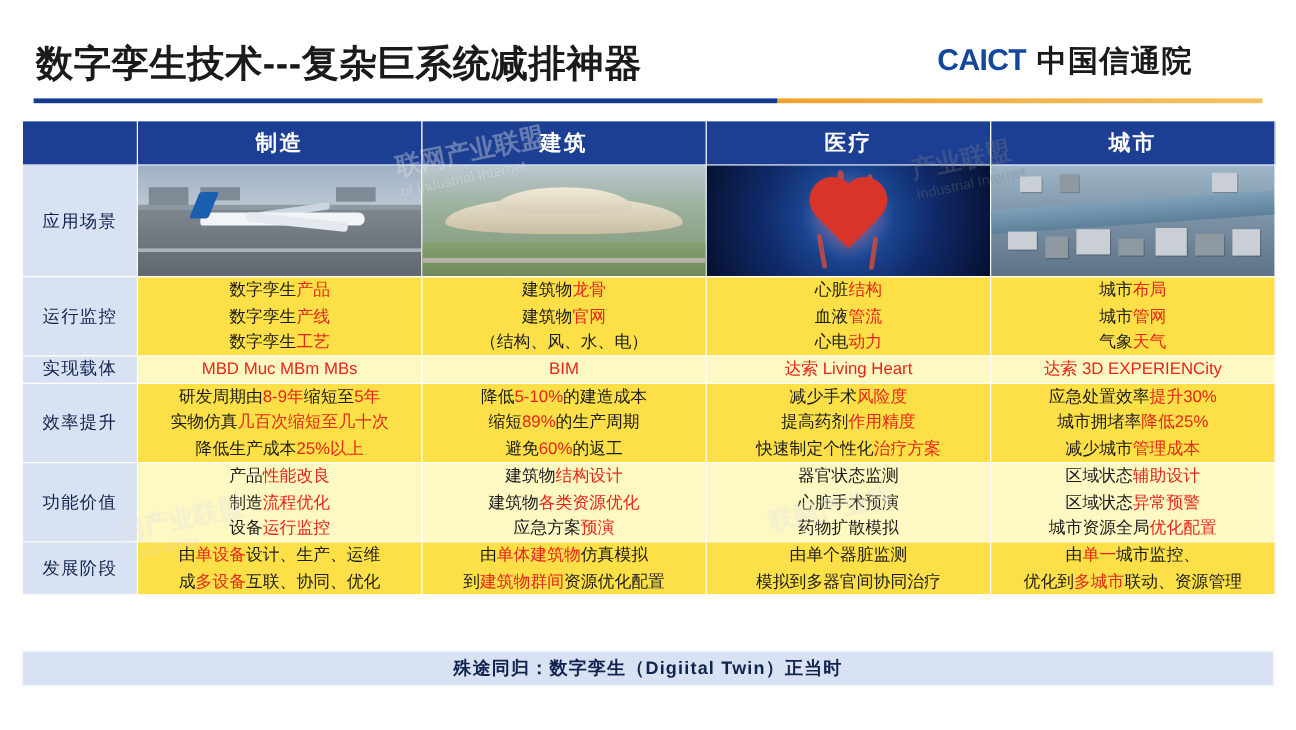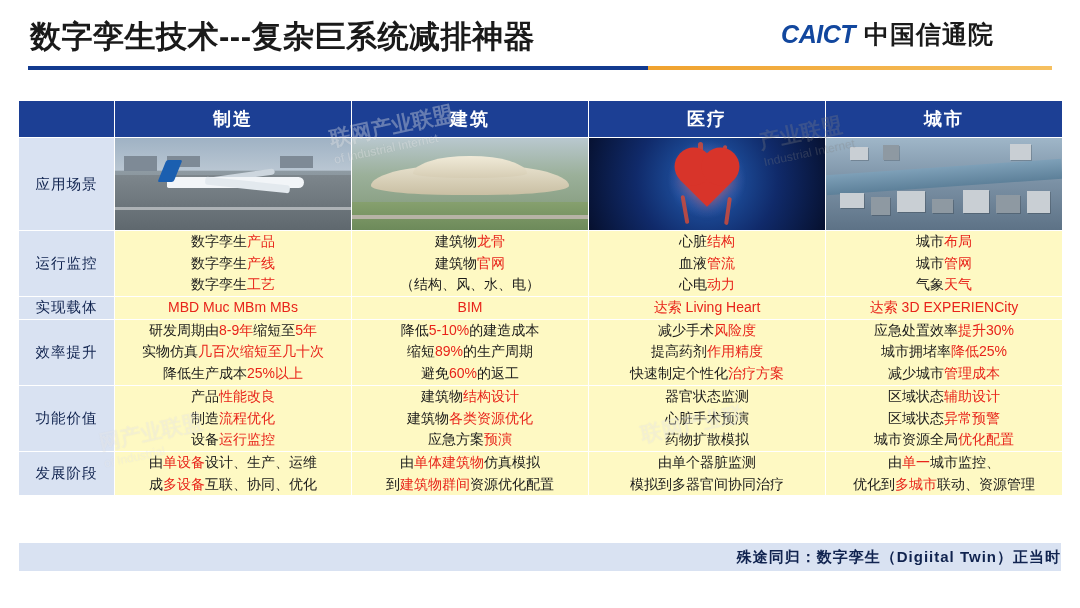--- a/index.html
+++ b/index.html
@@ -11,21 +11,21 @@
     height: 608px;
     background: #ffffff;
     font-family: "Liberation Sans", sans-serif;
     overflow: hidden;
     position: relative;
   }
 
   
   .header {
     position: absolute;
-    top: 0; left: 0;
+    top: 16px; left: 0;
     width: 1020px;
     height: 78px;
   }
   .title {
     position: absolute;
     left: 30px;
     top: 16px;
     font-size: 31px;
     font-weight: bold;
     color: #1a1a1a;
@@ -36,21 +36,20 @@
     position: absolute;
     right: 26px;
     top: 18px;
     display: flex;
     align-items: center;
     gap: 9px;
   }
   .logo-mark {
     font-size: 25px;
     font-weight: bold;
-    font-style: italic;
     color: #12479e;
     letter-spacing: -0.5px;
   }
   .logo-text {
     font-size: 25px;
     font-weight: bold;
     color: #1a1a1a;
     letter-spacing: 1px;
   }
   .rule-wrap {
@@ -122,21 +121,21 @@
   thead th.corner { background: #1c3f94; }
 
   .rowlabel {
     background: #d9e2f2;
     color: #10234f;
     font-weight: normal;
     font-size: 14.5px;
     letter-spacing: 1px;
   }
   .cell {
-    background: #fef9c3;
+    background: #fde047;
     font-size: 14px;
     color: #1a1a1a;
     line-height: 1.55;
     padding: 6px 4px;
   }
   .cell.alt { background: #fef9c3; }
   .cell .r { color: #e8241a; }
   .cell .b { color: #1a1a1a; }
 
   .img-cell {
@@ -251,21 +250,21 @@
   .footer {
     position: absolute;
     left: 18px;
     top: 542px;
     width: 1044px;
     height: 30px;
     background: #d9e2f2;
     border: 1px solid #ffffff;
     display: flex;
     align-items: center;
-    justify-content: flex-end;
+    justify-content: center;
     font-size: 15px;
     font-weight: bold;
     color: #10234f;
     letter-spacing: 1px;
     box-sizing: border-box;
   }
 </style>
 </head>
 <body>
 

